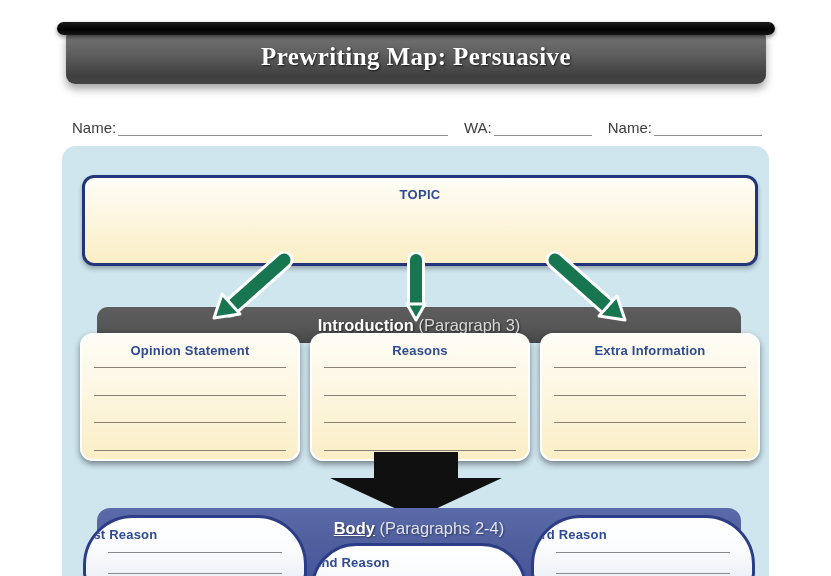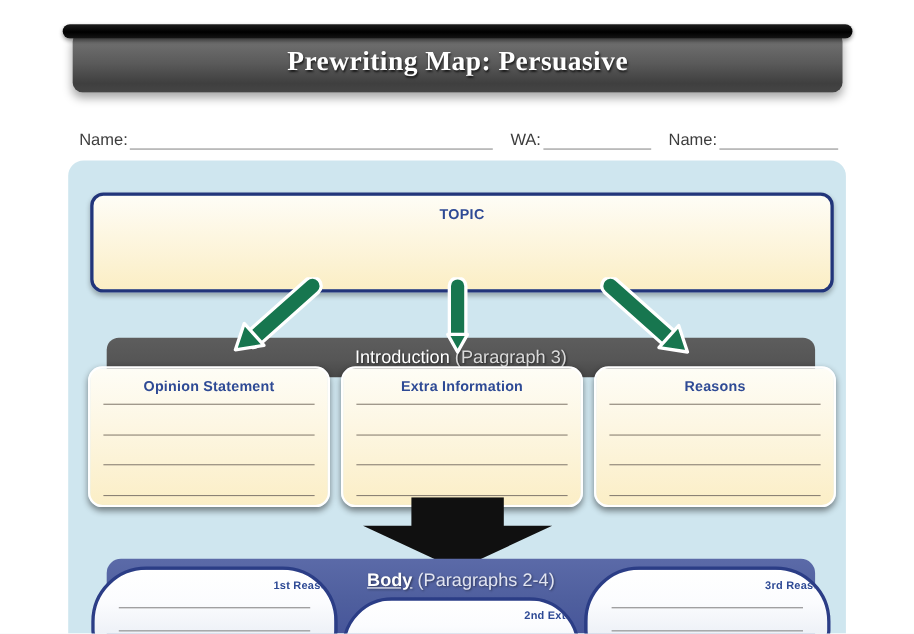--- a/index.html
+++ b/index.html
@@ -139,21 +139,21 @@
     display: flex;
     align-items: center;
     justify-content: center;
   }
   #intro-bar-text {
     color: #ffffff;
     font-size: 16.5px;
     white-space: nowrap;
     text-shadow: 1px 1px 2px rgba(0,0,0,0.55);
   }
-  #intro-bar-text .strong { font-weight: normal; color: #ffffff; }
+  #intro-bar-text .strong { font-weight: bold; color: #ffffff; }
   #intro-bar-text .light  { font-weight: normal; color: #d9d9d9; }
 
   
   #intro-boxes {
     position: absolute;
     left: 80px;
     top: 333px;
     width: 680px;
     height: 128px;
     display: flex;
@@ -231,22 +231,22 @@
     background: linear-gradient(180deg, #ffffff 0%, #fbfcfe 45%, #eaeef5 100%);
     border: 3px solid #2b3d86;
     z-index: 9;
     overflow: hidden;
   }
   .reason-title {
     position: absolute;
     top: 9px;
     left: 0;
     width: 100%;
-    text-align: right;
-    font-size: 10px;
+    text-align: left;
+    font-size: 13px;
     font-weight: bold;
     color: #2e4a95;
     letter-spacing: 0.2px;
   }
   .reason-lines {
     position: absolute;
     left: 22px;
     right: 22px;
     top: 34px;
     display: flex;
@@ -342,31 +342,31 @@
       <div class="intro-box-title">Opinion Statement</div>
       <div class="intro-lines">
         <div class="wline"></div>
         <div class="wline"></div>
         <div class="wline"></div>
         <div class="wline"></div>
       </div>
     </div>
 
     <div class="intro-box">
+      <div class="intro-box-title">Reasons</div>
+      <div class="intro-lines">
+        <div class="wline"></div>
+        <div class="wline"></div>
+        <div class="wline"></div>
+        <div class="wline"></div>
+      </div>
+    </div>
+
+    <div class="intro-box">
       <div class="intro-box-title">Extra Information</div>
-      <div class="intro-lines">
-        <div class="wline"></div>
-        <div class="wline"></div>
-        <div class="wline"></div>
-        <div class="wline"></div>
-      </div>
-    </div>
-
-    <div class="intro-box">
-      <div class="intro-box-title">Reasons</div>
       <div class="intro-lines">
         <div class="wline"></div>
         <div class="wline"></div>
         <div class="wline"></div>
         <div class="wline"></div>
       </div>
     </div>
 
   </div>
 
@@ -382,21 +382,21 @@
 
   <div class="reason-box" id="reason-1">
     <div class="reason-title">1st Reason</div>
     <div class="reason-lines">
       <div class="rline"></div>
       <div class="rline"></div>
     </div>
   </div>
 
   <div class="reason-box" id="reason-2">
-    <div class="reason-title">2nd Extra</div>
+    <div class="reason-title">2nd Reason</div>
 
   </div>
 
   <div class="reason-box" id="reason-3">
     <div class="reason-title">3rd Reason</div>
     <div class="reason-lines">
       <div class="rline"></div>
       <div class="rline"></div>
     </div>
   </div>

